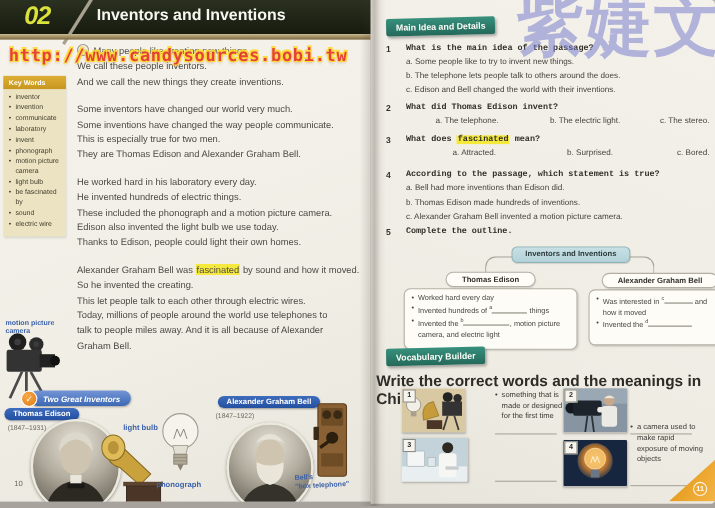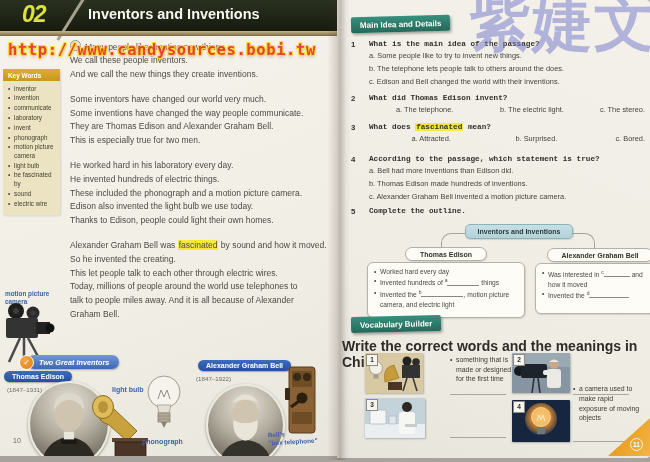--- a/index.html
+++ b/index.html
@@ -132,22 +132,22 @@
       </svg>
     </div>
 
     <div class="abs passage">
       <div class="pl"><span class="audio"></span><span>Many people like creating new things.</span></div>
       <div class="pl">We call these people inventors.</div>
       <div class="pl">And we call the new things they create inventions.</div>
       <div class="pgap"></div>
       <div class="pl">Some inventors have changed our world very much.</div>
       <div class="pl">Some inventions have changed the way people communicate.</div>
+      <div class="pl">This is especially true for two men.</div>
       <div class="pl">They are Thomas Edison and Alexander Graham Bell.</div>
-      <div class="pl">This is especially true for two men.</div>
       <div class="pgap"></div>
       <div class="pl">He worked hard in his laboratory every day.</div>
       <div class="pl">He invented hundreds of electric things.</div>
       <div class="pl">These included the phonograph and a motion picture camera.</div>
       <div class="pl">Edison also invented the light bulb we use today.</div>
       <div class="pl">Thanks to Edison, people could light their own homes.</div>
       <div class="pgap"></div>
       <div class="pl"><span>Alexander Graham Bell was </span><span class="hl">fascinated</span><span> by sound and how it moved.</span></div>
       <div class="pl">So he invented the creating.</div>
       <div class="pl">This let people talk to each other through electric wires.</div>

